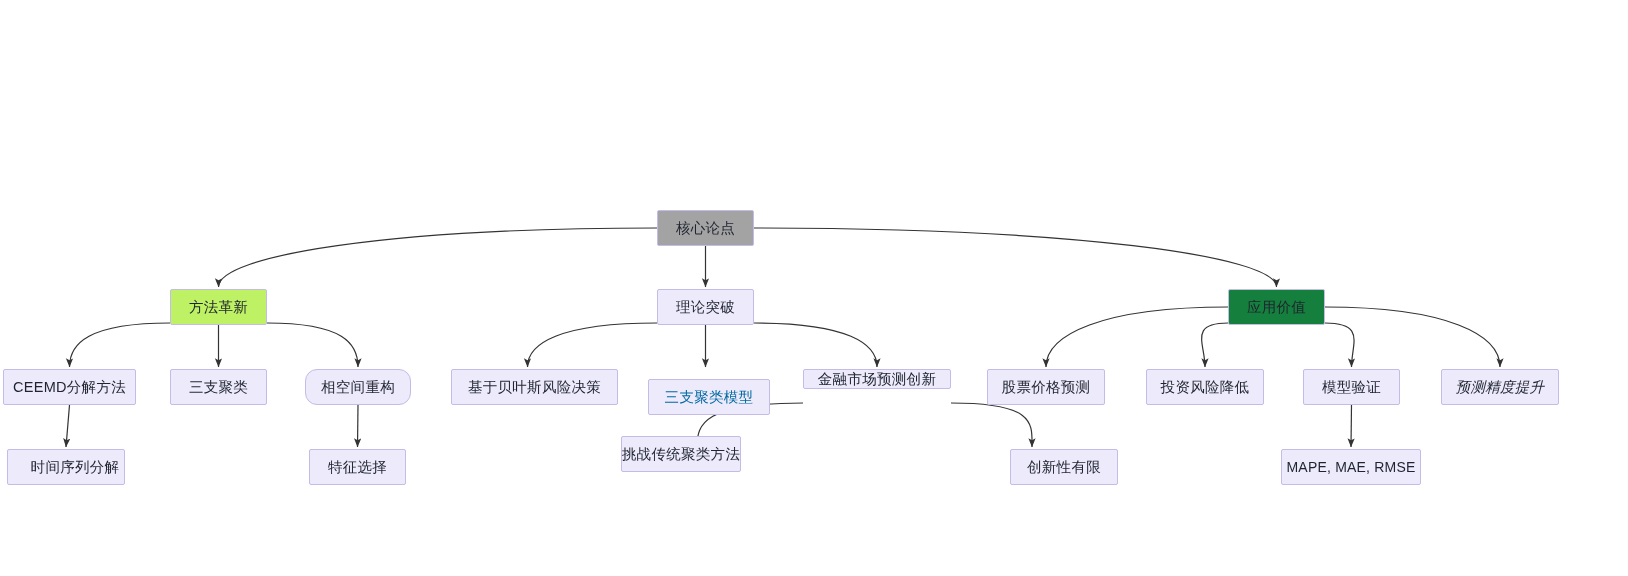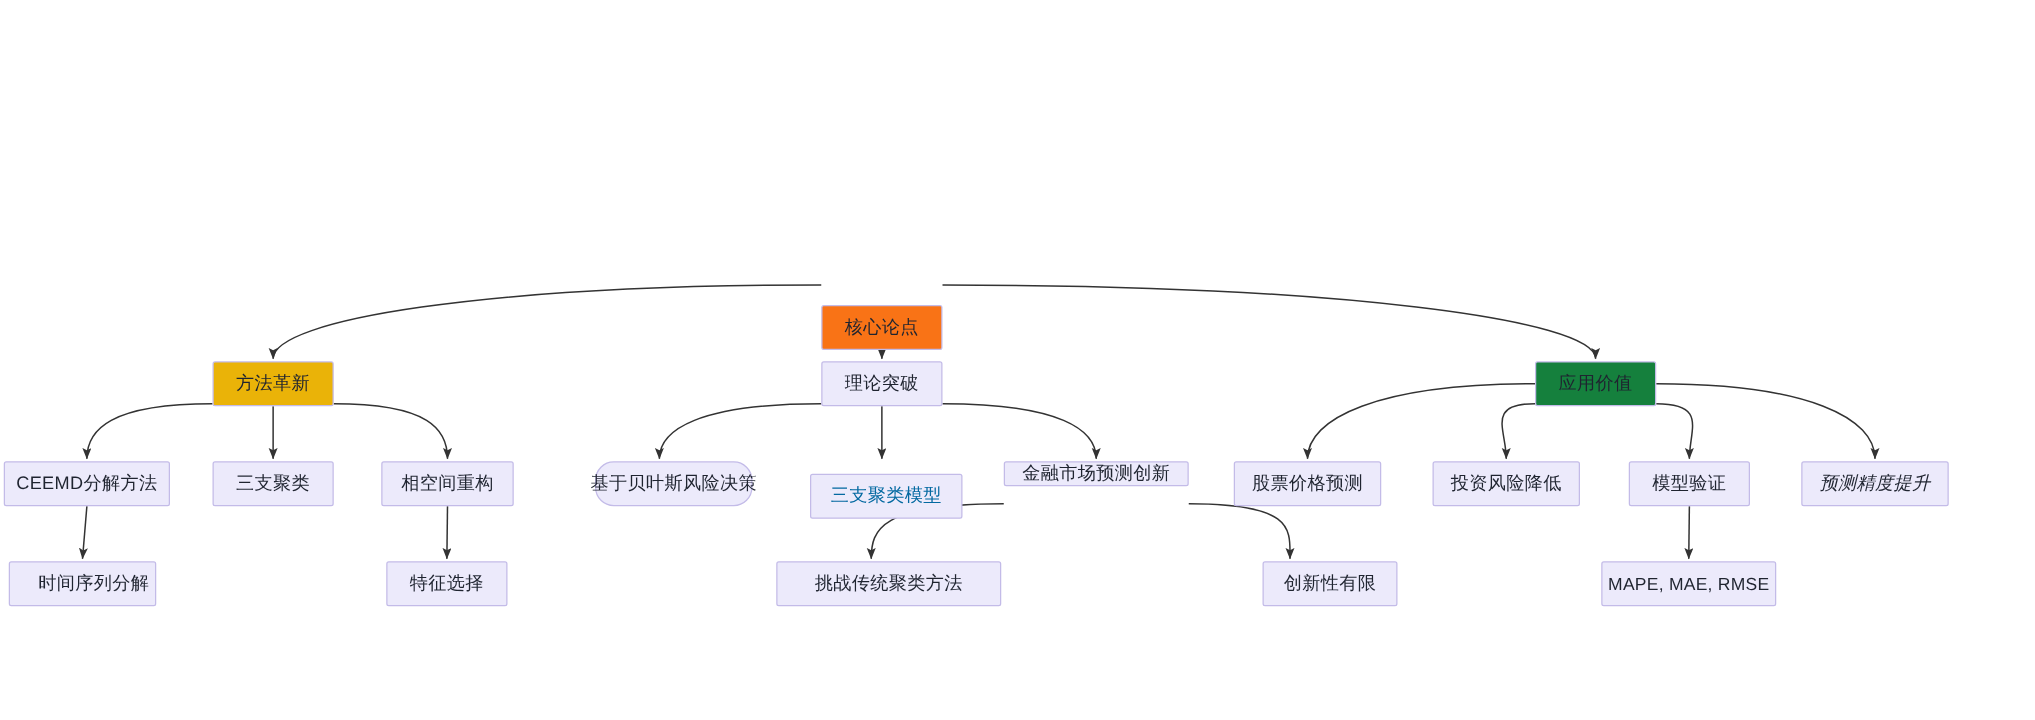--- a/index.html
+++ b/index.html
@@ -39,42 +39,42 @@
         <path d="M1325,323 C1366.25,323 1351.5,343.7 1351.5,367" fill="none" stroke="#333333" stroke-width="1.2" marker-end="url(#arrow)"></path>
         <path d="M1325,307 C1447.925,307 1500,334.9 1500,367" fill="none" stroke="#333333" stroke-width="1.2" marker-end="url(#arrow)"></path>
         <path d="M69.5,405 L66,447" fill="none" stroke="#333333" stroke-width="1.2" marker-end="url(#arrow)"></path>
         <path d="M358,405 L357.5,447" fill="none" stroke="#333333" stroke-width="1.2" marker-end="url(#arrow)"></path>
         <path d="M803,403 C704,403 697,423.7 697,447" fill="none" stroke="#333333" stroke-width="1.2" marker-end="url(#arrow)"></path>
         <path d="M951,403 C1036.25,403 1032,423.7 1032,447" fill="none" stroke="#333333" stroke-width="1.2" marker-end="url(#arrow)"></path>
         <path d="M1351.5,405 L1351,447" fill="none" stroke="#333333" stroke-width="1.2" marker-end="url(#arrow)"></path>
       </g>
   </svg>
   <div id="node-layer">
-      <div class="node" style="left: 657px; top: 210px; width: 97px; height: 36px; background: #f97316; border-color: rgb(195, 187, 232); color: rgb(31, 36, 48); margin-top: 34px;">
+      <div class="node" style="left: 657px; top: 210px; width: 97px; height: 36px; background: #a3a3a3; border-color: rgb(195, 187, 232); color: rgb(31, 36, 48);">
         <span>核心论点</span>
       </div>
-      <div class="node" style="left: 170px; top: 289px; width: 97px; height: 36px; background: #eab308; border-color: rgb(195, 187, 232); color: rgb(31, 36, 48);">
+      <div class="node" style="left: 170px; top: 289px; width: 97px; height: 36px; background: #bef264; border-color: rgb(195, 187, 232); color: rgb(31, 36, 48);">
         <span>方法革新</span>
       </div>
       <div class="node" style="left: 657px; top: 289px; width: 97px; height: 36px; background: rgb(236, 234, 251); border-color: rgb(195, 187, 232); color: rgb(31, 36, 48);">
         <span>理论突破</span>
       </div>
       <div class="node" style="left: 1228px; top: 289px; width: 97px; height: 36px; background: #15803d; border-color: rgb(195, 187, 232); color: rgb(31, 36, 48);">
         <span>应用价值</span>
       </div>
       <div class="node" style="left: 3px; top: 369px; width: 133px; height: 36px; background: rgb(236, 234, 251); border-color: rgb(195, 187, 232); color: rgb(31, 36, 48);">
         <span>CEEMD分解方法</span>
       </div>
       <div class="node" style="left: 170px; top: 369px; width: 97px; height: 36px; background: rgb(236, 234, 251); border-color: rgb(195, 187, 232); color: rgb(31, 36, 48);">
         <span>三支聚类</span>
       </div>
-      <div class="node" style="left: 305px; top: 369px; width: 106px; height: 36px; background: rgb(236, 234, 251); border-color: rgb(195, 187, 232); color: rgb(31, 36, 48);">
+      <div class="node" style="left: 305px; top: 369px; width: 106px; height: 36px; background: rgb(236, 234, 251); border-color: rgb(195, 187, 232); color: rgb(31, 36, 48); border-radius: 12px;">
         <span>相空间重构</span>
       </div>
-      <div class="node" style="left: 476px; top: 369px; width: 126px; height: 36px; background: rgb(236, 234, 251); border-color: rgb(195, 187, 232); color: rgb(31, 36, 48); border-radius: 15px;">
+      <div class="node" style="left: 451px; top: 369px; width: 167px; height: 36px; background: rgb(236, 234, 251); border-color: rgb(195, 187, 232); color: rgb(31, 36, 48);">
         <span>基于贝叶斯风险决策</span>
       </div>
       <div class="node" style="left: 648px; top: 379px; width: 122px; height: 36px; background: rgb(236, 234, 251); border-color: rgb(195, 187, 232); color: #0369a1;">
         <span>三支聚类模型</span>
       </div>
       <div class="node" style="left: 803px; top: 369px; width: 148px; height: 20px; background: rgb(236, 234, 251); border-color: rgb(195, 187, 232); color: rgb(31, 36, 48);">
         <span>金融市场预测创新</span>
       </div>
       <div class="node" style="left: 987px; top: 369px; width: 118px; height: 36px; background: rgb(236, 234, 251); border-color: rgb(195, 187, 232); color: rgb(31, 36, 48);">
         <span>股票价格预测</span>
@@ -87,21 +87,21 @@
       </div>
       <div class="node" style="left: 1441px; top: 369px; width: 118px; height: 36px; background: rgb(236, 234, 251); border-color: rgb(195, 187, 232); color: rgb(31, 36, 48); font-style: italic;">
         <span>预测精度提升</span>
       </div>
       <div class="node" style="left: 7px; top: 449px; width: 118px; height: 36px; background: rgb(236, 234, 251); border-color: rgb(195, 187, 232); color: rgb(31, 36, 48); padding-left: 18px;">
         <span>时间序列分解</span>
       </div>
       <div class="node" style="left: 309px; top: 449px; width: 97px; height: 36px; background: rgb(236, 234, 251); border-color: rgb(195, 187, 232); color: rgb(31, 36, 48);">
         <span>特征选择</span>
       </div>
-      <div class="node" style="left: 621px; top: 449px; width: 180px; height: 36px; background: rgb(236, 234, 251); border-color: rgb(195, 187, 232); color: rgb(31, 36, 48); justify-content: center;">
+      <div class="node" style="left: 621px; top: 436px; width: 120px; height: 36px; background: rgb(236, 234, 251); border-color: rgb(195, 187, 232); color: rgb(31, 36, 48); justify-content: center;">
         <span>挑战传统聚类方法</span>
       </div>
       <div class="node" style="left: 978px; top: 449px; width: 108px; height: 36px; background: rgb(236, 234, 251); border-color: rgb(195, 187, 232); color: rgb(31, 36, 48); margin-left: 32px;">
         <span>创新性有限</span>
       </div>
       <div class="node latin" style="left: 1281px; top: 449px; width: 140px; height: 36px; background: rgb(236, 234, 251); border-color: rgb(195, 187, 232); color: rgb(31, 36, 48); text-align: center;">
         <span>MAPE, MAE, RMSE</span>
       </div>
     </div>
 </div>

